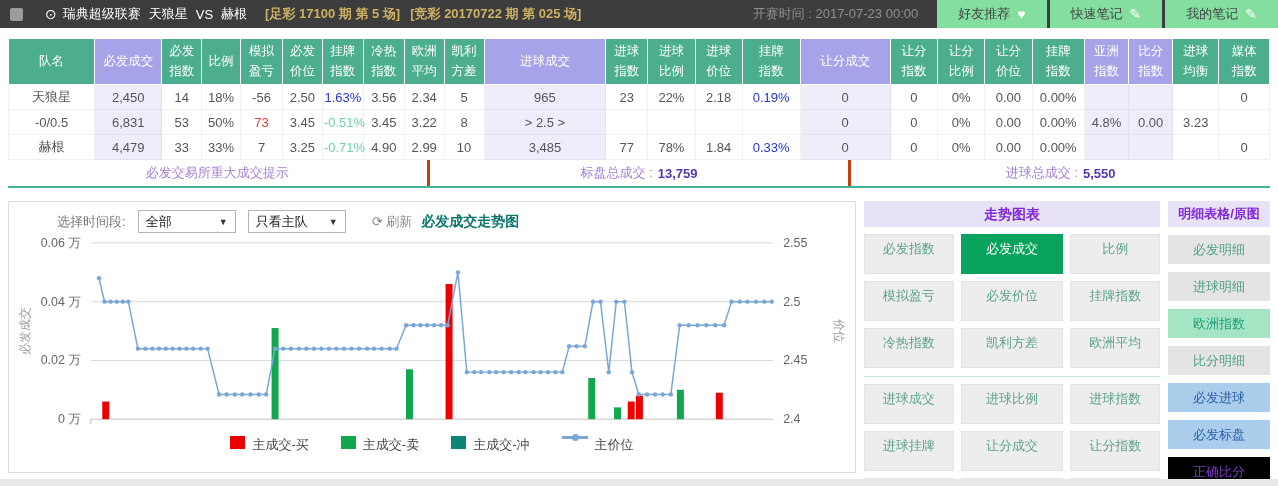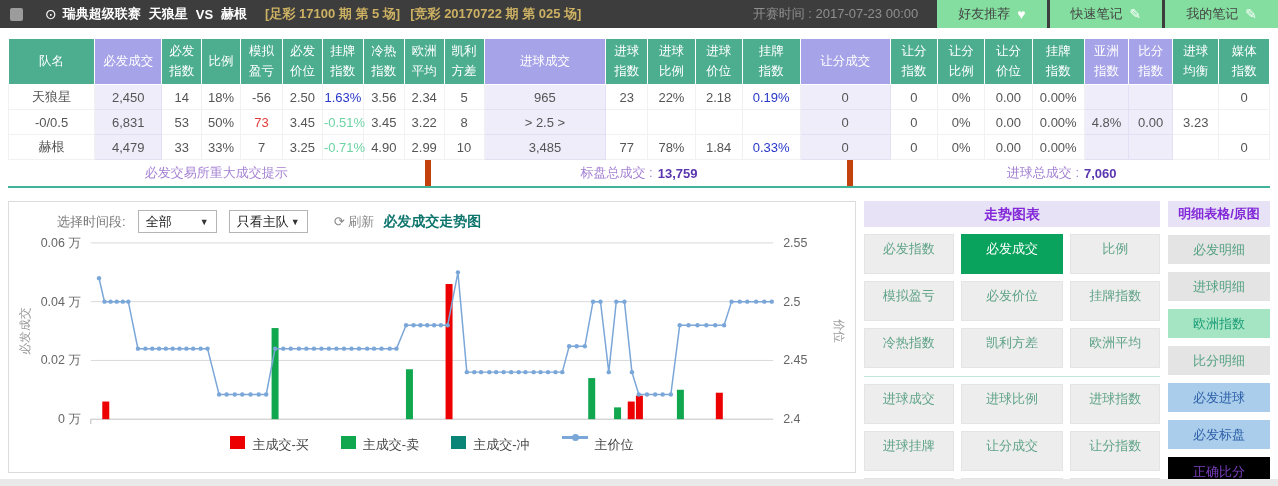--- a/index.html
+++ b/index.html
@@ -6,45 +6,45 @@
   html,body { margin:0; padding:0; }
   body {
     width:1278px; height:486px; position:relative; overflow:hidden;
     background:#fff; font-family:"Liberation Sans","DejaVu Sans",sans-serif; color:#555;
   }
   
   .topbar { height:28px; background:#3d3d3d; display:flex; align-items:stretch; font-size:13px; }
   .topbar-static { display:flex; align-items:center; padding-left:10px; }
   .cb { width:13px; height:13px; background:#9c9c9c; border-radius:2px; display:inline-block; margin-right:22px; cursor:pointer; }
   .live { color:#fff; font-size:14px; margin-right:6px; }
-  .wt { color:#fff; font-weight:bold; margin-right:8px; }
+  .wt { color:#fff; font-weight:normal; margin-right:8px; }
   .tag { color:#cdb163; font-weight:bold; margin-left:10px; }
   .kick { margin-left:auto; color:#8f8f8f; display:flex; align-items:center; padding-right:16px; }
   .tb-btn { background:#83de9f; color:#454545; display:flex; align-items:center; gap:7px; padding:0 21px; margin-left:3px; cursor:pointer; }
   .tb-btn .glyph { color:#fff; font-size:14px; }
   
   .tablewrap { margin:10px 8px 0; }
   table { width:100%; border-collapse:collapse; table-layout:fixed; }
   th { background:#4cae8e; color:#fff; font-weight:normal; font-size:12.5px; padding:2px 0; border:1px solid #fff; height:46px; line-height:1.55; }
   th.hl { background:#a6a3e8; }
   td { text-align:center; height:25px; font-size:13px; color:#555; background:#fff; border:1px solid #f1f1f1; }
   td.hl { background:#efedfa; border-color:#e3e0f4; }
   .c-blue { color:#2737c8; }
   .c-green { color:#6ed3a4; }
   .c-red { color:#e23b3b; }
   
   .summary { margin:0 8px; display:flex; border-bottom:2px solid #41b39b; }
-  .sum-cell { flex:1; display:flex; justify-content:center; align-items:center; height:26px; border-right:6px solid #c2410c; font-size:13px; color:#a37fd2; }
+  .sum-cell { flex:1; display:flex; justify-content:center; align-items:center; height:26px; border-right:3px solid #c2410c; font-size:13px; color:#a37fd2; }
   .sum-cell:last-child { border-right:none; }
   .sum-value { font-weight:bold; color:#5a35b0; margin-left:5px; }
   
   .main { display:flex; gap:8px; margin:13px 8px 0; height:272px; }
   .chart-panel { flex:1; border:1px solid #dcdcdc; background:#fff; padding:4px 6px 2px; display:flex; flex-direction:column; }
   .controls { display:flex; align-items:center; font-size:13px; color:#777; padding:4px 2px 2px 42px; }
-  .select { border:1px solid #b5b5b5; background:#fff; color:#222; width:79px; height:23px; display:flex; align-items:center; justify-content:space-between; padding:0 7px; margin-left:12px; cursor:pointer; }
+  .select { border:1px solid #b5b5b5; background:#fff; color:#222; width:98px; height:23px; display:flex; align-items:center; justify-content:space-between; padding:0 7px; margin-left:12px; cursor:pointer; }
   .select .arrow { font-size:9px; color:#333; }
   .refresh { color:#888; cursor:pointer; margin-left:26px; }
   .chart-title { font-weight:bold; color:#0f766e; font-size:14px; margin-left:9px; }
   .legend { display:flex; justify-content:center; gap:32px; font-size:13px; color:#444; padding:1px 0 4px; }
   .leg-item { display:flex; gap:7px; }
   .leg-swatch { width:15px; height:13px; display:inline-block; }
   .leg-line { width:26px; height:3px; position:relative; display:inline-block; }
   .leg-dot { position:absolute; width:7px; height:7px; border-radius:50%; left:10px; top:-2px; }
   
   .trend-panel { width:296px; }
@@ -235,21 +235,21 @@
 <div class="summary" id="summary-row">
     <div class="sum-cell">
       <span>必发交易所重大成交提示</span>
     </div>
     <div class="sum-cell">
       <span>标盘总成交 :</span>
       <span class="sum-value">13,759</span>
     </div>
     <div class="sum-cell">
       <span>进球总成交 :</span>
-      <span class="sum-value">7,060</span>
+      <span class="sum-value">5,550</span>
     </div>
   </div>
 
 <div class="main">
 
   <div class="chart-panel">
     <div class="controls">
       <span>选择时间段:</span>
       <span class="select">
         <span>全部</span>

